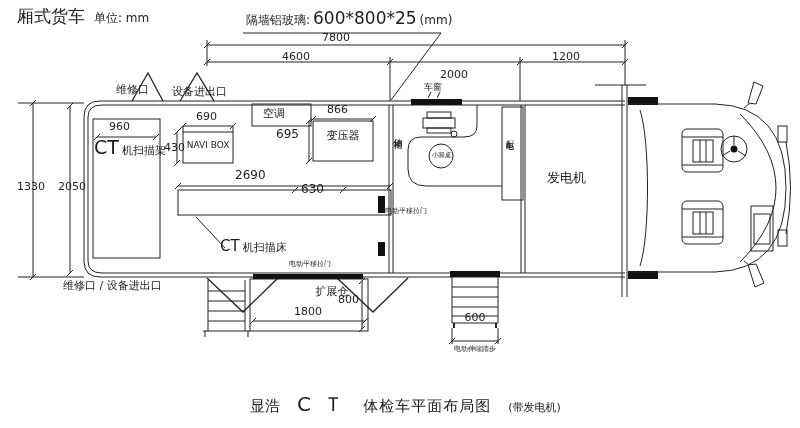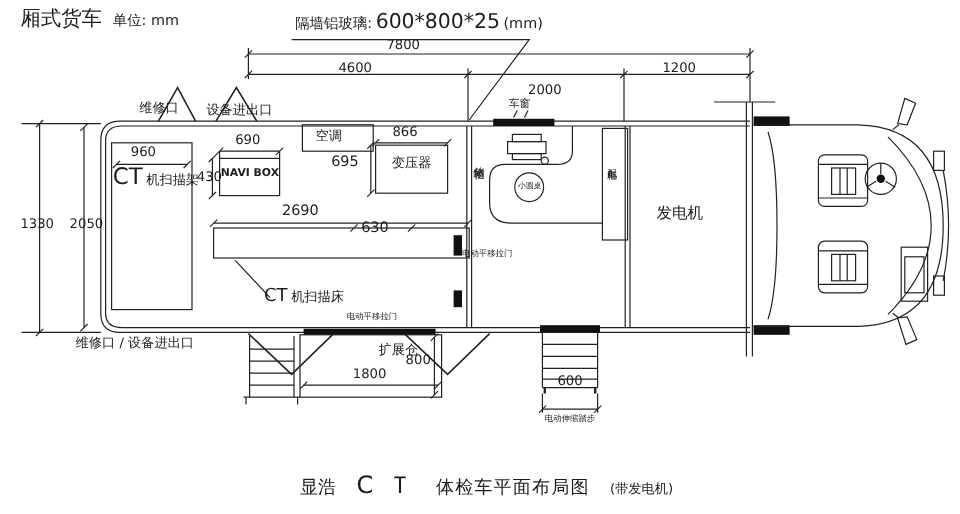--- a/index.html
+++ b/index.html
@@ -187,21 +187,21 @@
 <div class="lbl t11" style="left:172px;top:86px;">设备进出口</div>
 
 <div class="lbl t11" style="left:109px;top:121px;">960</div>
 <div class="lbl row" style="left:94px;top:138px;gap:3px;">
   <span style="font-size:19px;">CT</span>
   <span class="t11">机扫描架</span>
 </div>
 
 <div class="lbl t11" style="left:196px;top:111px;">690</div>
 <div class="lbl t11" style="left:164px;top:142px;">430</div>
-<div class="lbl ctr" style="left:184px;top:141px;width:48px;font-size:9px;font-weight:bold;">NAVI BOX</div>
+<div class="lbl ctr" style="left:184px;top:141px;width:48px;font-size:9px;">NAVI BOX</div>
 
 <div class="lbl ctr t11" style="left:253px;top:108px;width:42px;">空调</div>
 <div class="lbl t11" style="left:327px;top:104px;">866</div>
 <div class="lbl t12" style="left:276px;top:128px;">695</div>
 <div class="lbl ctr t11" style="left:314px;top:130px;width:58px;">变压器</div>
 
 <div class="lbl t12" style="left:235px;top:169px;">2690</div>
 <div class="lbl t12" style="left:301px;top:183px;">630</div>
 <div class="lbl row" style="left:220px;top:239px;gap:3px;">
   <span style="font-size:15px;">CT</span>

